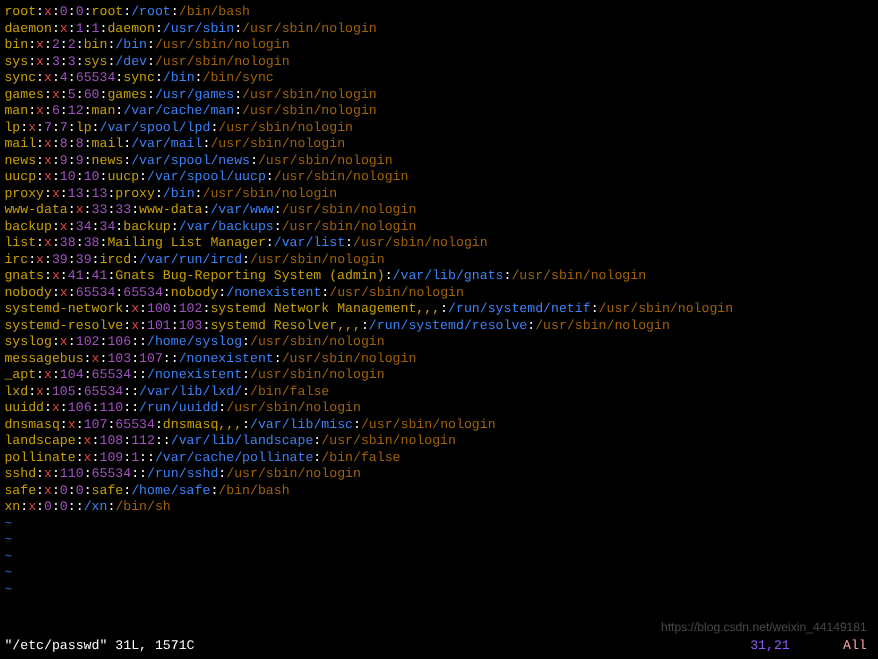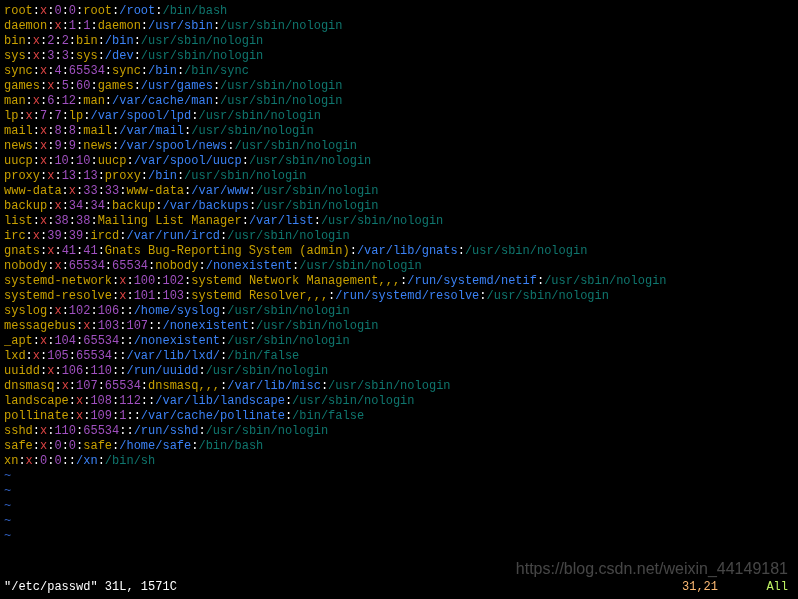--- a/index.html
+++ b/index.html
@@ -16,27 +16,27 @@
     overflow: hidden;
     position: relative;
   }
   .line { white-space: pre; }
   .c-user { color: #c8a000; }     
   .c-x    { color: #d44; }        
   .c-uid  { color: #a050c0; }     
   .c-gid  { color: #a050c0; }
   .c-name { color: #c8a000; }
   .c-home { color: #3b82f6; }     
-  .c-sh   { color: #0f766e; }     
+  .c-sh   { color: #a16207; }     
   .c-colon{ color: #fff; }
   .tilde  { color: #3060c0; }
   .status { position: absolute; bottom: 4px; left: 4px; color: #fff; }
-  .cursor { position: absolute; bottom: 4px; right: 80px; color: #fdba74; text-align: center; }
-  .mode   { position: absolute; bottom: 4px; right: 10px; color: #bef264; }
-  .watermark { position: absolute; bottom: 20px; right: 10px; color: rgba(200,200,200,0.35); font-size: 16px; font-family: Arial, sans-serif; }
+  .cursor { position: absolute; bottom: 4px; right: 80px; color: #8b5cf6; text-align: center; }
+  .mode   { position: absolute; bottom: 4px; right: 10px; color: #fca5a5; }
+  .watermark { position: absolute; bottom: 20px; right: 10px; color: rgba(200,200,200,0.35); font-size: 11px; font-family: Arial, sans-serif; }
 </style>
 </head>
 <body>
 
 <div id="content">
     <div class="line"><span class="c-user">root</span><span class="c-colon">:</span><span class="c-x">x</span><span class="c-colon">:</span><span class="c-uid">0</span><span class="c-colon">:</span><span class="c-gid">0</span><span class="c-colon">:</span><span class="c-name">root</span><span class="c-colon">:</span><span class="c-home">/root</span><span class="c-colon">:</span><span class="c-sh">/bin/bash</span></div>
     <div class="line"><span class="c-user">daemon</span><span class="c-colon">:</span><span class="c-x">x</span><span class="c-colon">:</span><span class="c-uid">1</span><span class="c-colon">:</span><span class="c-gid">1</span><span class="c-colon">:</span><span class="c-name">daemon</span><span class="c-colon">:</span><span class="c-home">/usr/sbin</span><span class="c-colon">:</span><span class="c-sh">/usr/sbin/nologin</span></div>
     <div class="line"><span class="c-user">bin</span><span class="c-colon">:</span><span class="c-x">x</span><span class="c-colon">:</span><span class="c-uid">2</span><span class="c-colon">:</span><span class="c-gid">2</span><span class="c-colon">:</span><span class="c-name">bin</span><span class="c-colon">:</span><span class="c-home">/bin</span><span class="c-colon">:</span><span class="c-sh">/usr/sbin/nologin</span></div>
     <div class="line"><span class="c-user">sys</span><span class="c-colon">:</span><span class="c-x">x</span><span class="c-colon">:</span><span class="c-uid">3</span><span class="c-colon">:</span><span class="c-gid">3</span><span class="c-colon">:</span><span class="c-name">sys</span><span class="c-colon">:</span><span class="c-home">/dev</span><span class="c-colon">:</span><span class="c-sh">/usr/sbin/nologin</span></div>
     <div class="line"><span class="c-user">sync</span><span class="c-colon">:</span><span class="c-x">x</span><span class="c-colon">:</span><span class="c-uid">4</span><span class="c-colon">:</span><span class="c-gid">65534</span><span class="c-colon">:</span><span class="c-name">sync</span><span class="c-colon">:</span><span class="c-home">/bin</span><span class="c-colon">:</span><span class="c-sh">/bin/sync</span></div>

